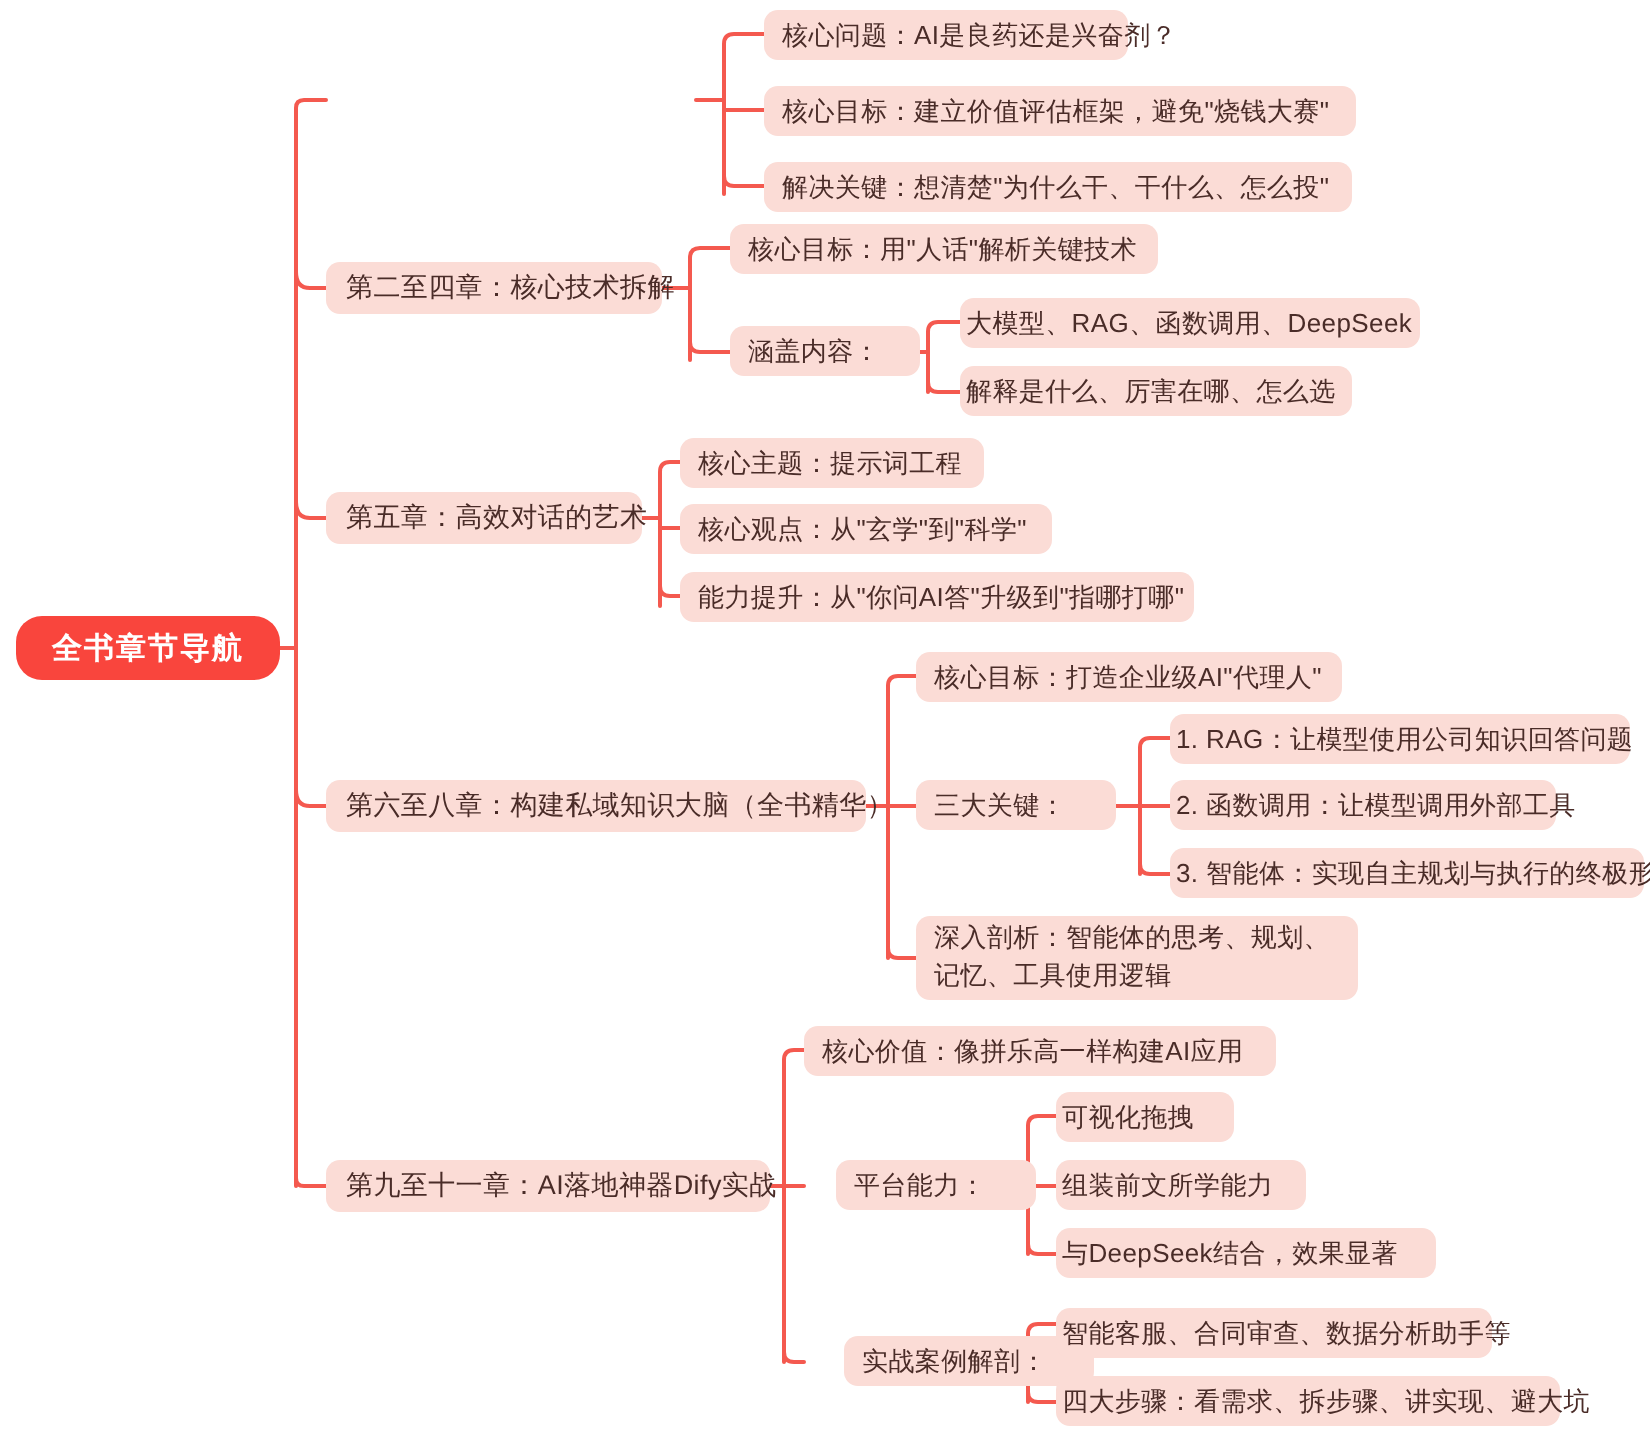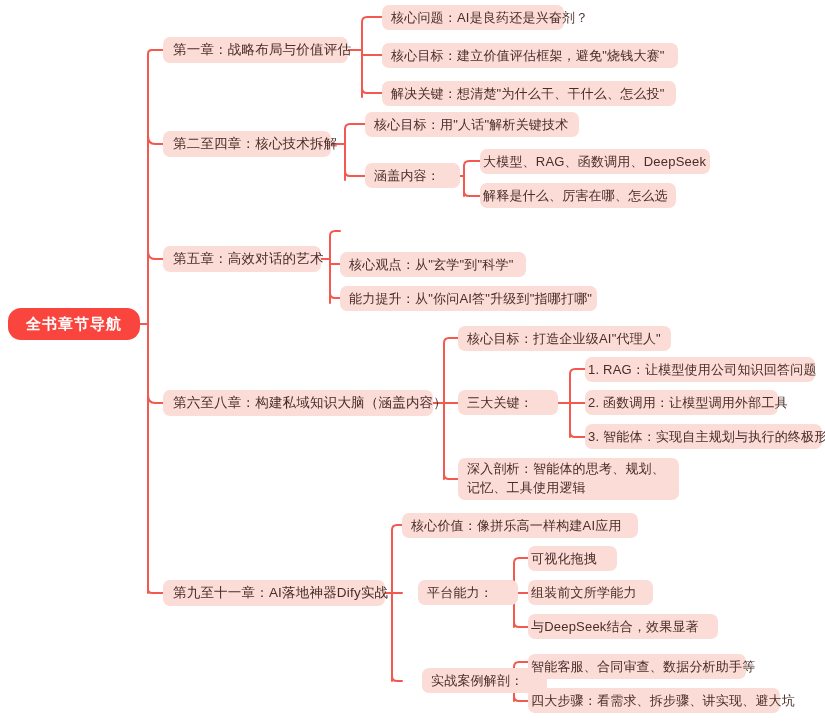--- a/index.html
+++ b/index.html
@@ -139,23 +139,20 @@
       <path d="M514,667 L514,701"></path>
       <path d="M514,671 L514,667 Q514,662 519,662 L528,662"></path>
       <path d="M514,696 Q514,701 519,701 L528,701"></path>
     </g>
   </svg>
 
   <div class="node root" style="left:8px; top:308px; width:132px; height:32px;border-radius:13px;">
     <span>全书章节导航</span>
   </div>
 
-  <div class="node lv2" style="left:163px; top:37px; width:185px; height:26px;">
-    <span>第一章：战略布局与价值评估</span>
-  </div>
   <div class="node lv3" style="left:382px; top:5px; width:182px; height:25px;">
     <span>核心问题：AI是良药还是兴奋剂？</span>
   </div>
   <div class="node lv3" style="left:382px; top:43px; width:296px; height:25px;">
     <span>核心目标：建立价值评估框架，避免"烧钱大赛"</span>
   </div>
   <div class="node lv3" style="left:382px; top:81px; width:294px; height:25px;">
     <span>解决关键：想清楚"为什么干、干什么、怎么投"</span>
   </div>
 
@@ -171,29 +168,32 @@
   <div class="node lv4" style="left:480px; top:149px; width:230px; height:25px;">
     <span>大模型、RAG、函数调用、DeepSeek</span>
   </div>
   <div class="node lv4" style="left:480px; top:183px; width:196px; height:25px;">
     <span>解释是什么、厉害在哪、怎么选</span>
   </div>
 
   <div class="node lv2" style="left:163px; top:246px; width:158px; height:26px;">
     <span>第五章：高效对话的艺术</span>
   </div>
+  <div class="node lv3" style="left:340px; top:219px; width:152px; height:25px;">
+    <span>核心主题：提示词工程</span>
+  </div>
   <div class="node lv3" style="left:340px; top:252px; width:186px; height:25px;">
     <span>核心观点：从"玄学"到"科学"</span>
   </div>
   <div class="node lv3" style="left:340px; top:286px; width:257px; height:25px;">
     <span>能力提升：从"你问AI答"升级到"指哪打哪"</span>
   </div>
 
   <div class="node lv2" style="left:163px; top:390px; width:270px; height:26px;">
-    <span>第六至八章：构建私域知识大脑（涵盖内容）</span>
+    <span>第六至八章：构建私域知识大脑（全书精华）</span>
   </div>
   <div class="node lv3" style="left:458px; top:326px; width:213px; height:25px;">
     <span>核心目标：打造企业级AI"代理人"</span>
   </div>
   <div class="node lv3" style="left:458px; top:390px; width:100px; height:25px;">
     <span>三大关键：</span>
   </div>
   <div class="node lv4" style="left:585px; top:357px; width:230px; height:25px;">
     <span>1. RAG：让模型使用公司知识回答问题</span>
   </div>

